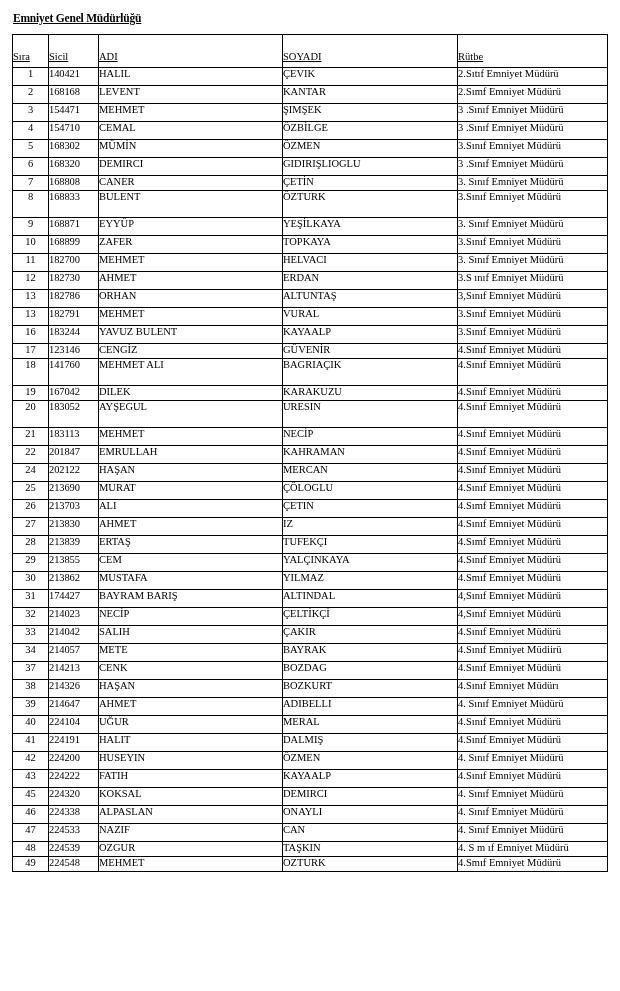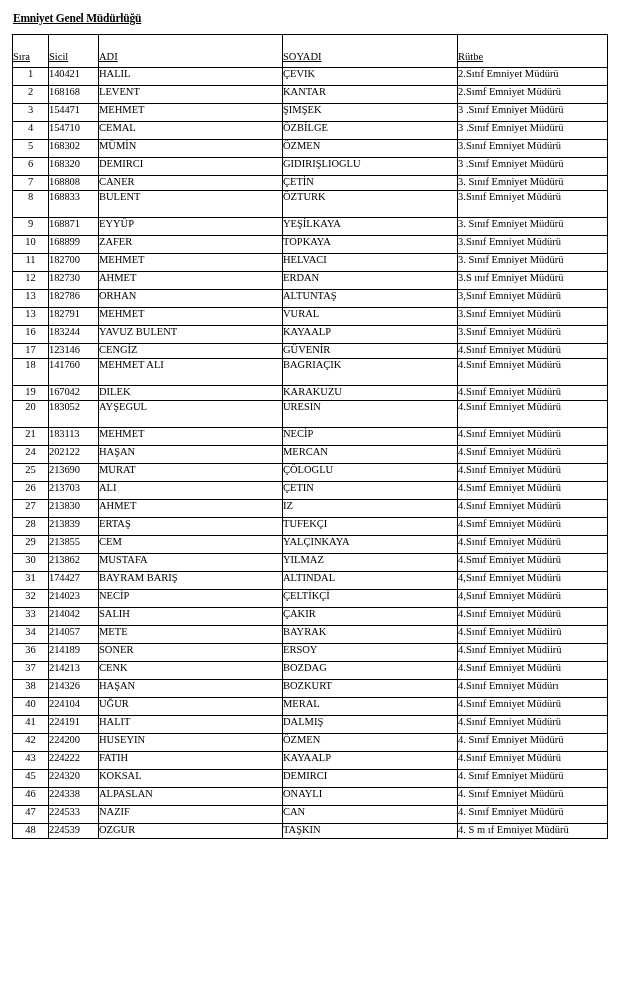--- a/index.html
+++ b/index.html
@@ -243,20 +243,27 @@
           <td class="cell-text">4.Sınıf Emniyet Müdürü</td>
         </tr>
         <tr class="row-std">
           <td class="cell-sira num">21</td>
           <td class="cell-text num">183113</td>
           <td class="cell-text">MEHMET</td>
           <td class="cell-text">NECİP</td>
           <td class="cell-text">4.Sınıf Emniyet Müdürü</td>
         </tr>
         <tr class="row-std">
+          <td class="cell-sira num">22</td>
+          <td class="cell-text num">201847</td>
+          <td class="cell-text">EMRULLAH</td>
+          <td class="cell-text">KAHRAMAN</td>
+          <td class="cell-text">4.Sınıf Emniyet Müdürü</td>
+        </tr>
+        <tr class="row-std">
           <td class="cell-sira num">24</td>
           <td class="cell-text num">202122</td>
           <td class="cell-text">HAŞAN</td>
           <td class="cell-text">MERCAN</td>
           <td class="cell-text">4.Sınıf Emniyet Müdürü</td>
         </tr>
         <tr class="row-std">
           <td class="cell-sira num">25</td>
           <td class="cell-text num">213690</td>
           <td class="cell-text">MURAT</td>
@@ -320,39 +327,39 @@
           <td class="cell-text">4.Sınıf Emniyet Müdürü</td>
         </tr>
         <tr class="row-std">
           <td class="cell-sira num">34</td>
           <td class="cell-text num">214057</td>
           <td class="cell-text">METE</td>
           <td class="cell-text">BAYRAK</td>
           <td class="cell-text">4.Sınıf Emniyet Müdiirü</td>
         </tr>
         <tr class="row-std">
-          <td class="cell-sira num">36</td>
-          <td class="cell-text num">214189</td>
-          <td class="cell-text">SONER</td>
-          <td class="cell-text">ERSOY</td>
-          <td class="cell-text">4.Sınıf Emniyet Müdiirü</td>
-        </tr>
-        <tr class="row-std">
           <td class="cell-sira num">37</td>
           <td class="cell-text num">214213</td>
           <td class="cell-text">CENK</td>
           <td class="cell-text">BOZDAG</td>
           <td class="cell-text">4.Sınıf Emniyet Müdürü</td>
         </tr>
         <tr class="row-std">
           <td class="cell-sira num">38</td>
           <td class="cell-text num">214326</td>
           <td class="cell-text">HAŞAN</td>
           <td class="cell-text">BOZKURT</td>
           <td class="cell-text">4.Sınıf Emniyet Müdürı</td>
+        </tr>
+        <tr class="row-std">
+          <td class="cell-sira num">39</td>
+          <td class="cell-text num">214647</td>
+          <td class="cell-text">AHMET</td>
+          <td class="cell-text">ADIBELLI</td>
+          <td class="cell-text">4. Sınıf Emniyet Müdürü</td>
         </tr>
         <tr class="row-std">
           <td class="cell-sira num">40</td>
           <td class="cell-text num">224104</td>
           <td class="cell-text">UĞUR</td>
           <td class="cell-text">MERAL</td>
           <td class="cell-text">4.Sınıf Emniyet Müdürü</td>
         </tr>
         <tr class="row-std">
           <td class="cell-sira num">41</td>
@@ -396,16 +403,23 @@
           <td class="cell-text">CAN</td>
           <td class="cell-text">4. Sınıf Emniyet Müdürü</td>
         </tr>
         <tr class="row-short">
           <td class="cell-sira num">48</td>
           <td class="cell-text num">224539</td>
           <td class="cell-text">OZGUR</td>
           <td class="cell-text">TAŞKIN</td>
           <td class="cell-text">4. S m ıf Emniyet Müdürü</td>
         </tr>
+        <tr class="row-short">
+          <td class="cell-sira num">49</td>
+          <td class="cell-text num">224548</td>
+          <td class="cell-text">MEHMET</td>
+          <td class="cell-text">OZTURK</td>
+          <td class="cell-text">4.Smıf Emniyet Müdürü</td>
+        </tr>
       </tbody>
   </table>
 
 </div>
 
 </body></html>

